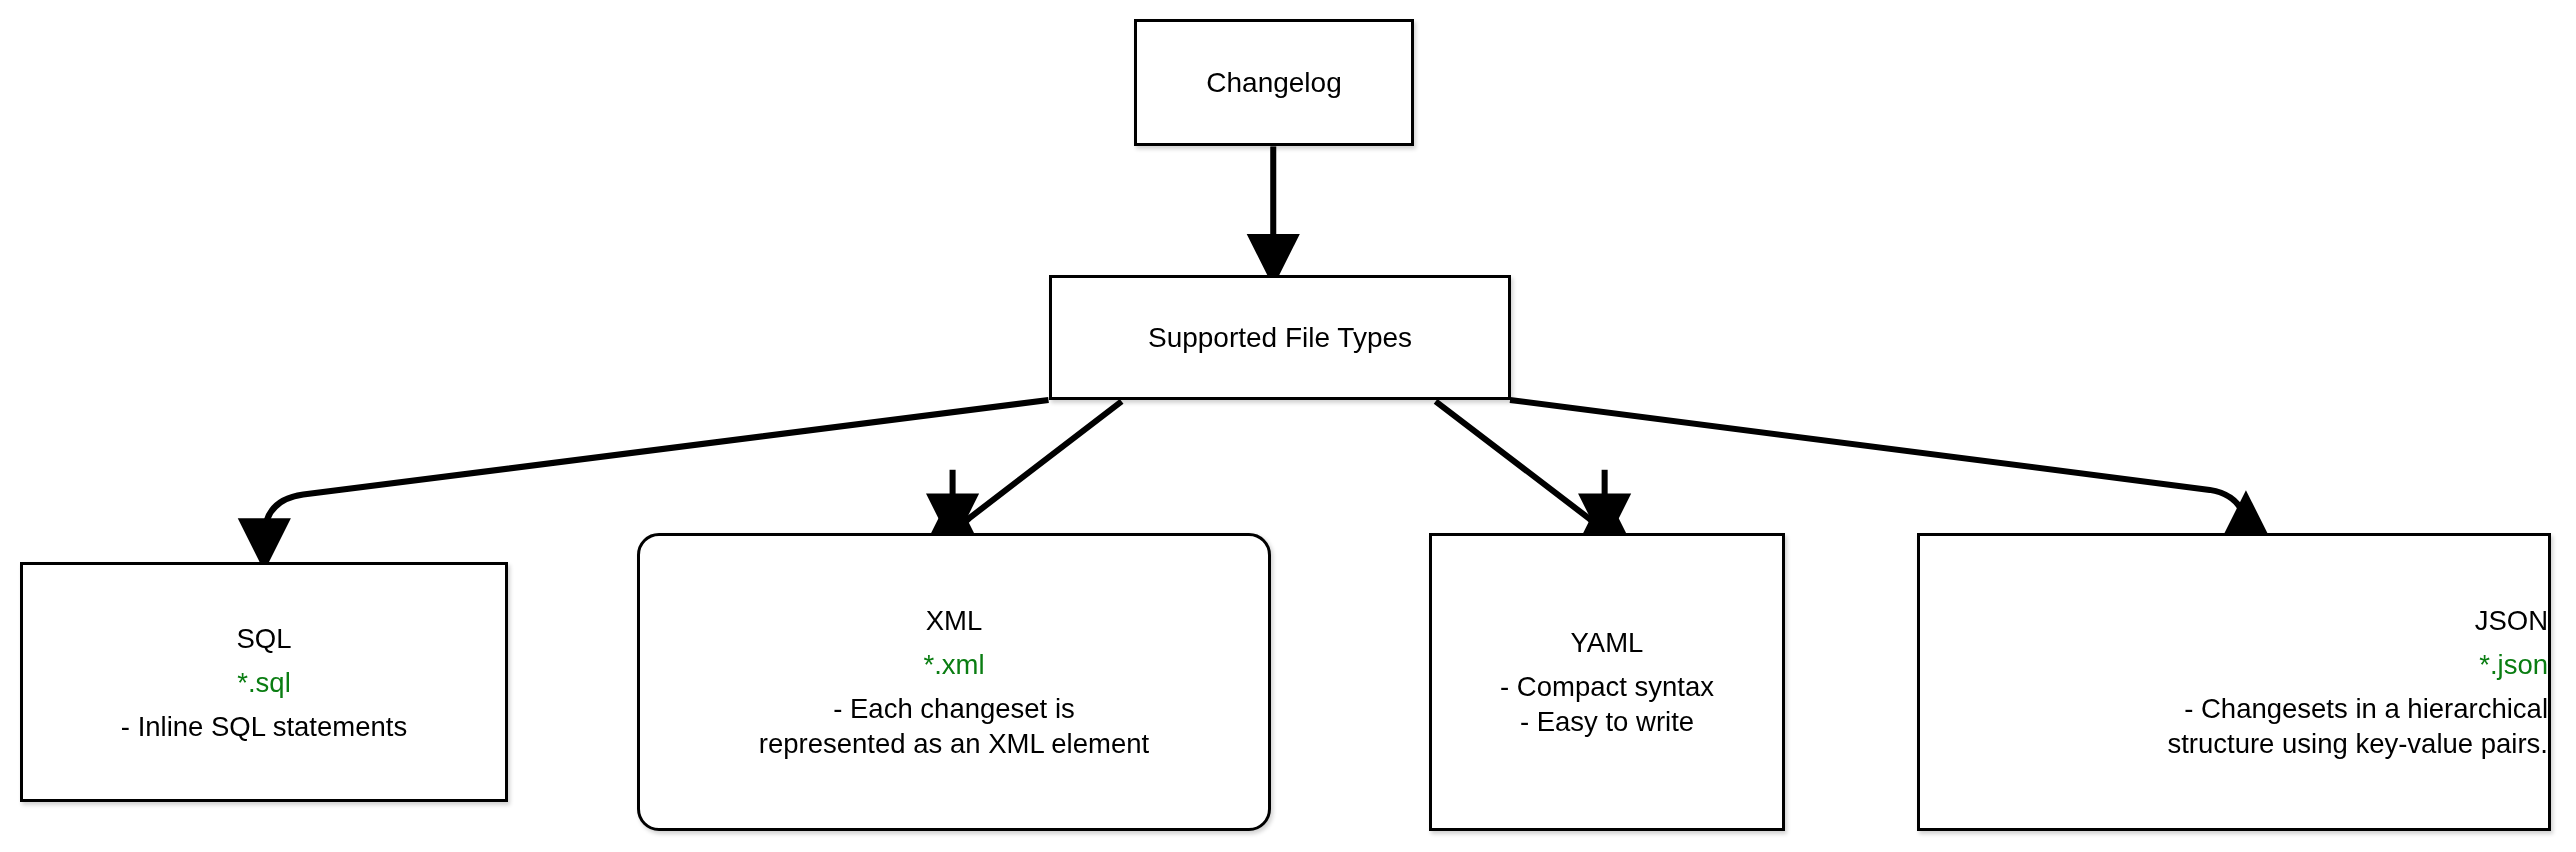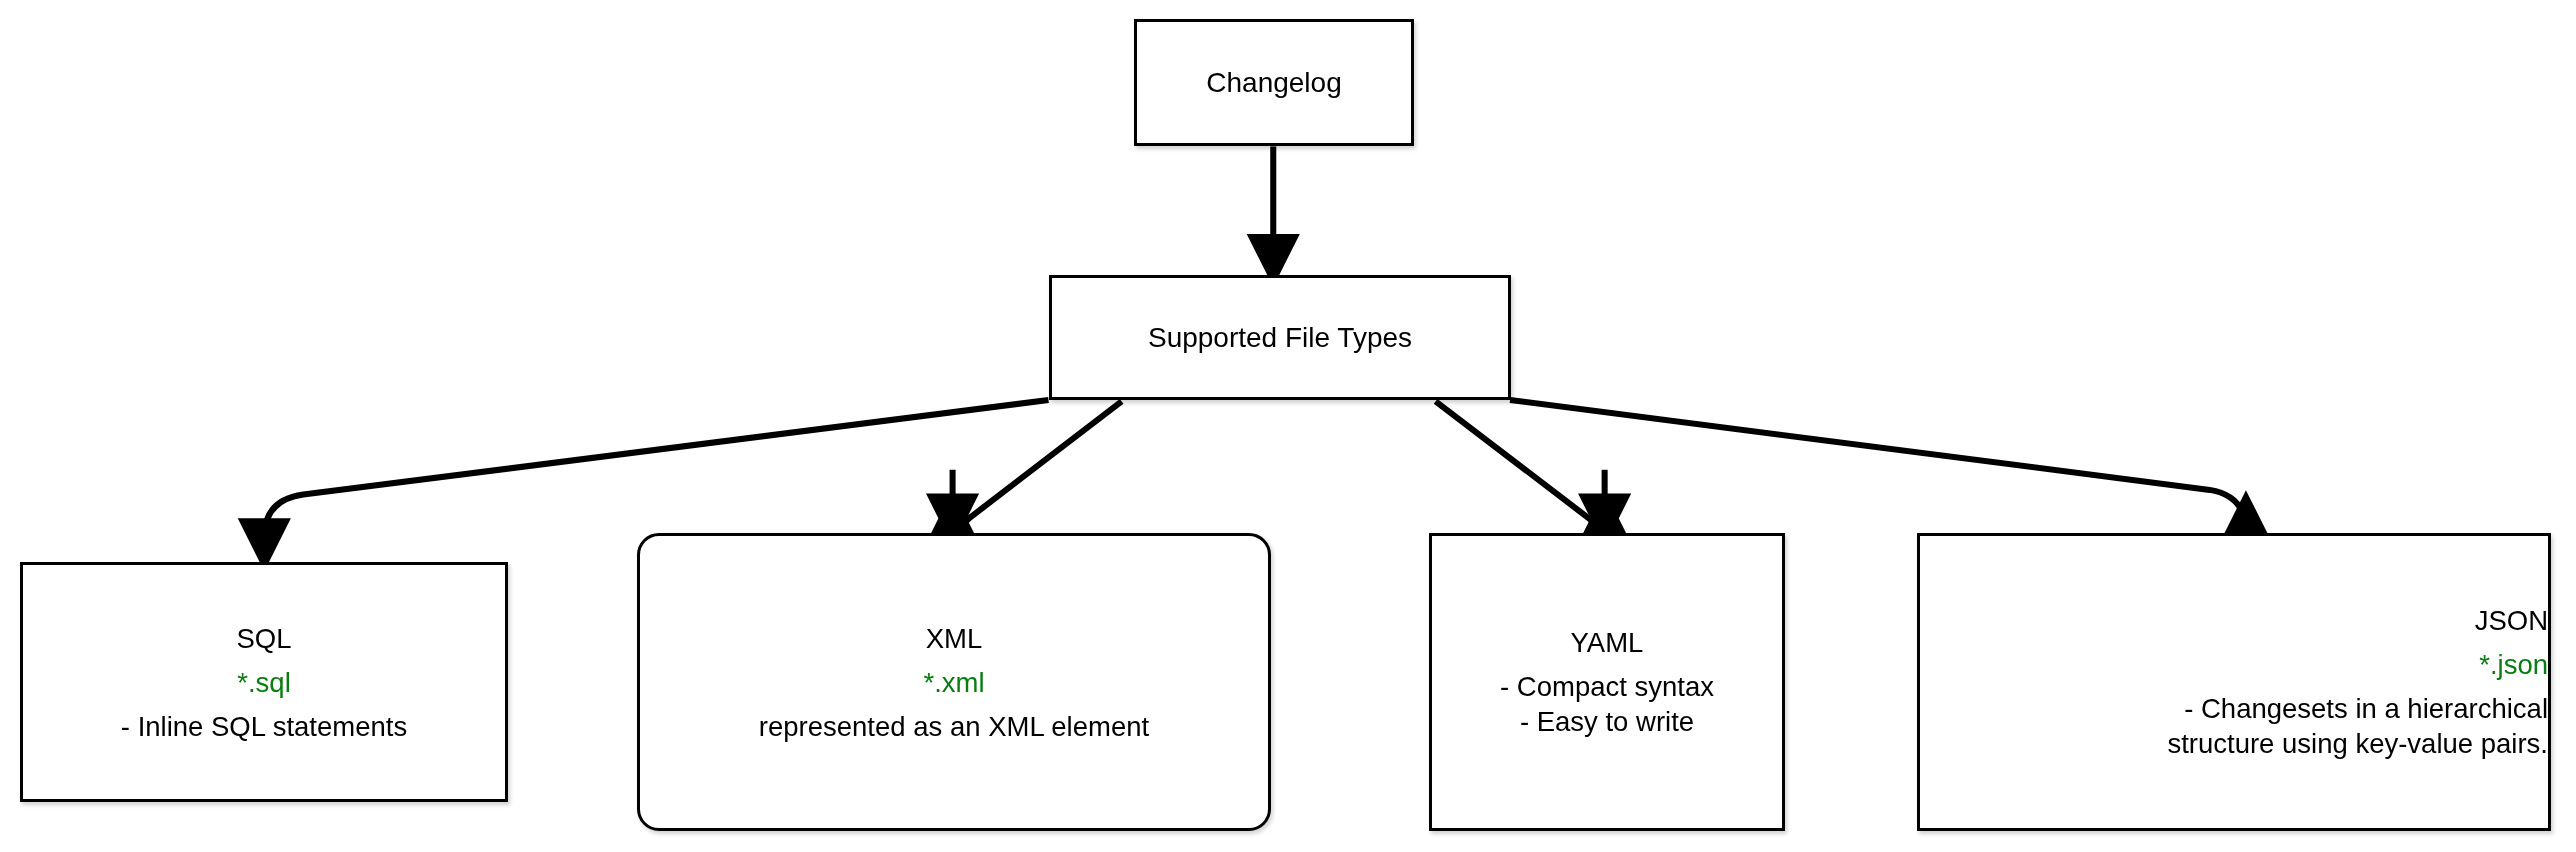--- a/index.html
+++ b/index.html
@@ -108,20 +108,21 @@
 
   <div class="node" id="node-sql">
     <span class="node-line title">SQL</span>
     <span class="node-line ext">*.sql</span>
     <span class="node-line desc">- Inline SQL statements</span>
   </div>
 
   <div class="node" id="node-xml">
     <span class="node-line title">XML</span>
     <span class="node-line ext">*.xml</span>
+    <span class="node-line desc">- Each changeset is</span>
     <span class="node-line desc">represented as an XML element</span>
   </div>
 
   <div class="node" id="node-yaml">
     <span class="node-line title">YAML</span>
     <span class="node-line desc">- Compact syntax</span>
     <span class="node-line desc">- Easy to write</span>
   </div>
 
   <div class="node" id="node-json">

